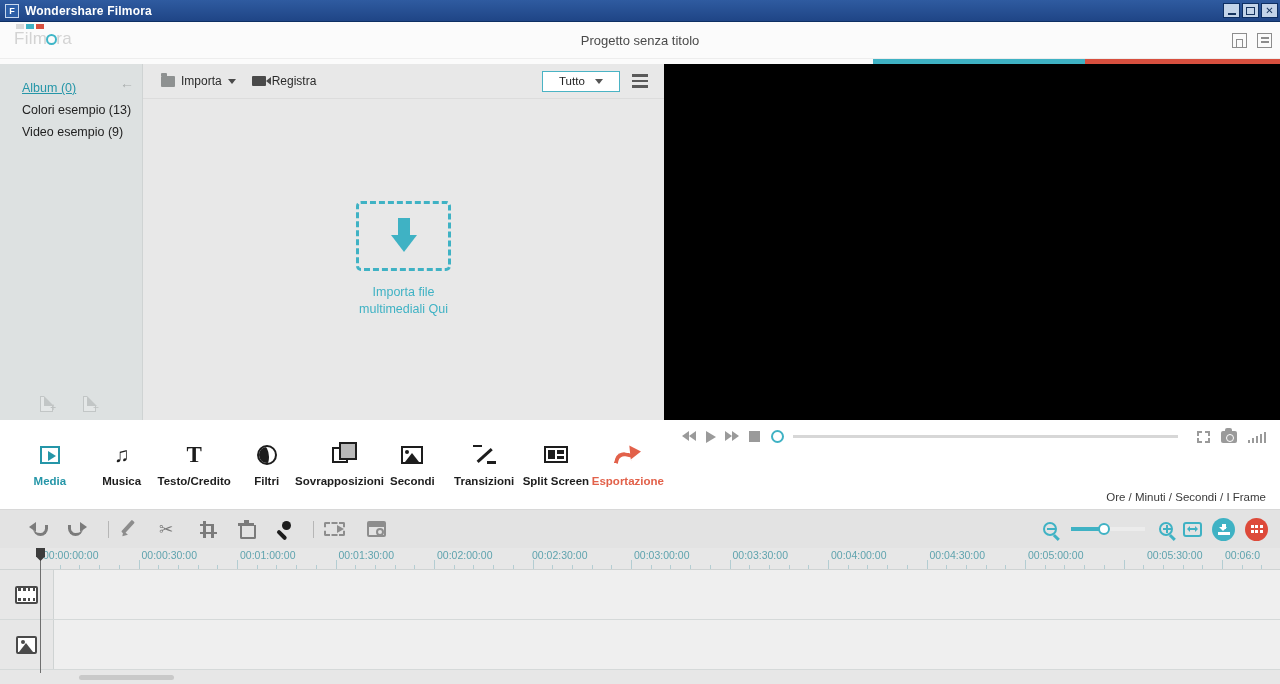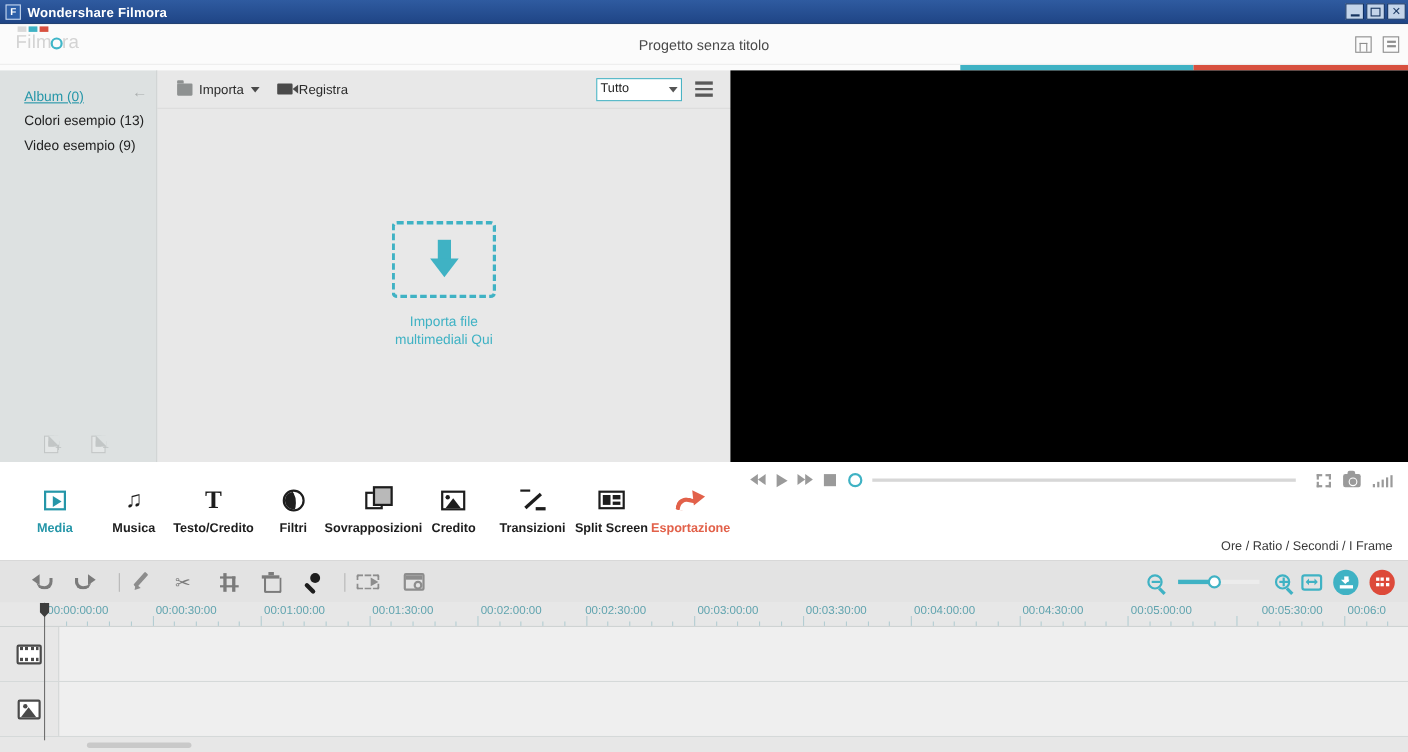--- a/index.html
+++ b/index.html
@@ -103,21 +103,21 @@
   }
   .cam-ico { width: 14px; height: 10px; background: #4a4a4a; border-radius: 1px; position: relative; }
   .cam-ico::after {
     content:""; position:absolute; right:-5px; top:1px;
     border-top: 4px solid transparent; border-bottom: 4px solid transparent; border-right: 5px solid #4a4a4a;
   }
   .caret { width: 0; height: 0; border-left: 4px solid transparent; border-right: 4px solid transparent; border-top: 5px solid #4a4a4a; }
   .lib-bar-right { margin-left: auto; display: flex; align-items: center; gap: 12px; }
   .sel-box {
     width: 78px; height: 21px; border: 1px solid #4ab3c4; background: #fff;
-    display: flex; align-items: center; padding: 0 3px; font-size: 11.5px; color: #222;
+    display: flex; align-items: center; padding: 0 16px; font-size: 11.5px; color: #222;
   }
   .sel-box .caret { margin-left: auto; border-top-color: #555; }
   .hamb { display: flex; flex-direction: column; gap: 3px; }
   .hamb i { display: block; width: 16px; height: 2.5px; background: #5a5a5a; }
 
   .drop-wrap { flex: 1; display: flex; align-items: center; justify-content: center; flex-direction: column; }
   .drop-box {
     width: 95px; height: 70px; border: 3px dashed #3fb2c4; border-radius: 5px;
     display: flex; align-items: center; justify-content: center;
   }
@@ -515,21 +515,21 @@
       <div class="cat">
         <span class="ic">
             <span class="over-ic"></span>
           </span>
         <span>Sovrapposizioni</span>
       </div>
       <div class="cat">
         <span class="ic">
             <span class="elem-ic"></span>
           </span>
-        <span>Credito</span>
+        <span>Secondi</span>
       </div>
       <div class="cat">
         <span class="ic">
             <span class="trans-ic">
               <i></i>
             </span>
           </span>
         <span>Transizioni</span>
       </div>
       <div class="cat">
@@ -581,21 +581,21 @@
           <span class="vol-ico">
             <i style="height:3px"></i>
               <i style="height:5px"></i>
               <i style="height:7px"></i>
               <i style="height:9px"></i>
               <i style="height:11px"></i>
           </span>
         </span>
       </div>
       <div class="tc-wrap">
-        <div class="tc-sub">Ore / Ratio / Secondi / I Frame</div>
+        <div class="tc-sub">Ore / Minuti / Secondi / I Frame</div>
       </div>
     </div>
   </div>
 
   <div class="tl-bar">
     <span class="tb">
         <span class="undo"></span>
       </span>
     <span class="tb">
         <span class="redo"></span>

